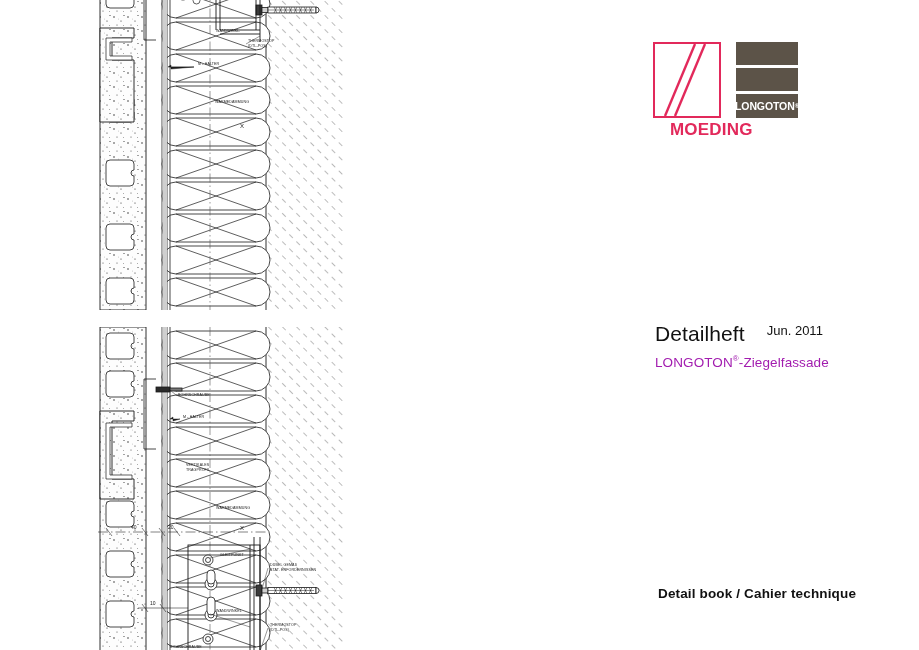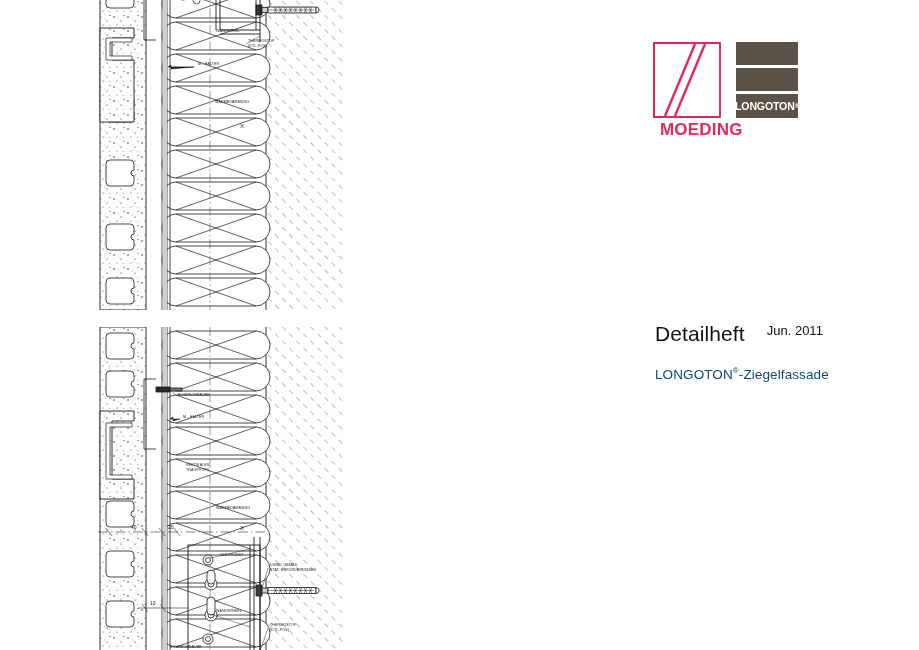--- a/index.html
+++ b/index.html
@@ -66,21 +66,21 @@
   #moeding-mark {
     position: absolute;
     left: 0; top: 0;
     width: 68px; height: 76px;
     box-sizing: border-box;
     border: 2px solid #e2295b;
   }
   #moeding-mark svg { display:block; width:100%; height:100%; }
   #moeding-wordmark {
     position: absolute;
-    left: 7px; top: 78px;
+    left: 17px; top: 78px;
     font-size: 17px;
     font-weight: 700;
     letter-spacing: 0.2px;
     color: #e2295b;
     font-family: "Liberation Sans", sans-serif;
     white-space: nowrap;
   }
   #longoton-mark {
     position: absolute;
     left: 83px;
@@ -130,23 +130,23 @@
   }
   #doc-date {
     display: inline-block;
     margin-left: 22px;
     font-size: 13px;
     color: #111;
     vertical-align: 6px;
     font-family: "Liberation Sans", sans-serif;
   }
   #doc-subtitle {
-    margin-top: 20px;
+    margin-top: 8px;
     font-size: 13.5px;
-    color: #0c4a6e;
+    color: #a21caf;
     letter-spacing: 0.1px;
     font-family: "Liberation Sans", sans-serif;
   }
   #doc-subtitle sup { font-size: 8px; vertical-align: super; }
 
   
   #footer-caption {
     position: absolute;
     left: 198px;
     top: 586px;
@@ -542,13 +542,14 @@
           <sup>®</sup>
         </div>
     </div>
   </div>
 
   <div id="headline-block">
     <span id="doc-title">Detailheft</span><span id="doc-date">Jun. 2011</span>
     <div id="doc-subtitle"><span>LONGOTON</span><sup>®</sup><span>-Ziegelfassade</span></div>
   </div>
 
+  <div id="footer-caption">Detail book / Cahier technique</div>
 </div>
 
 </body></html>

